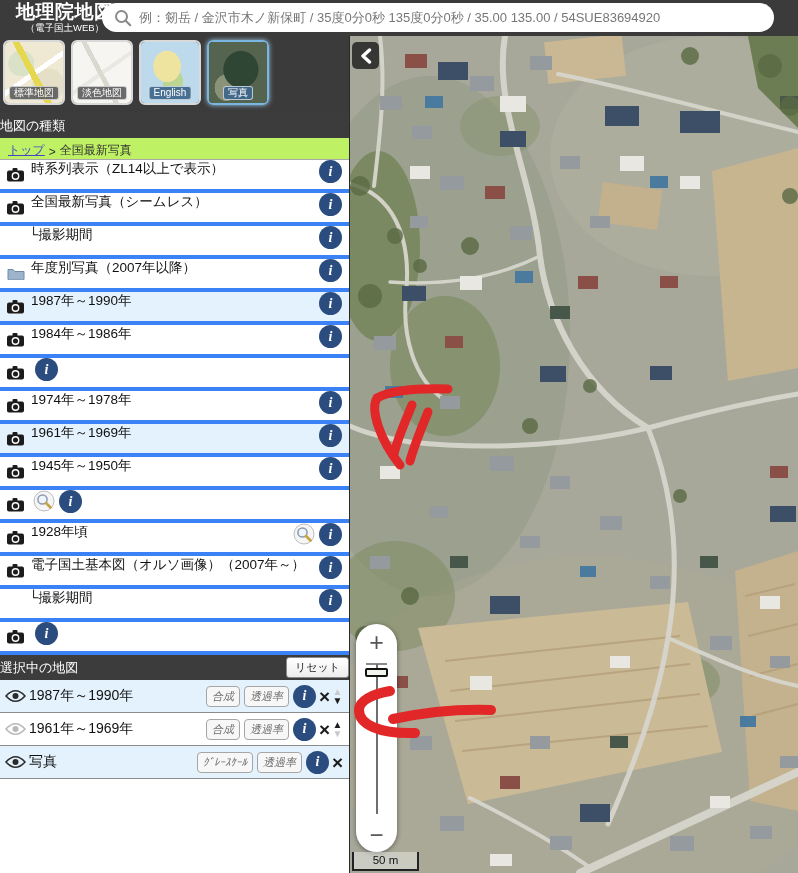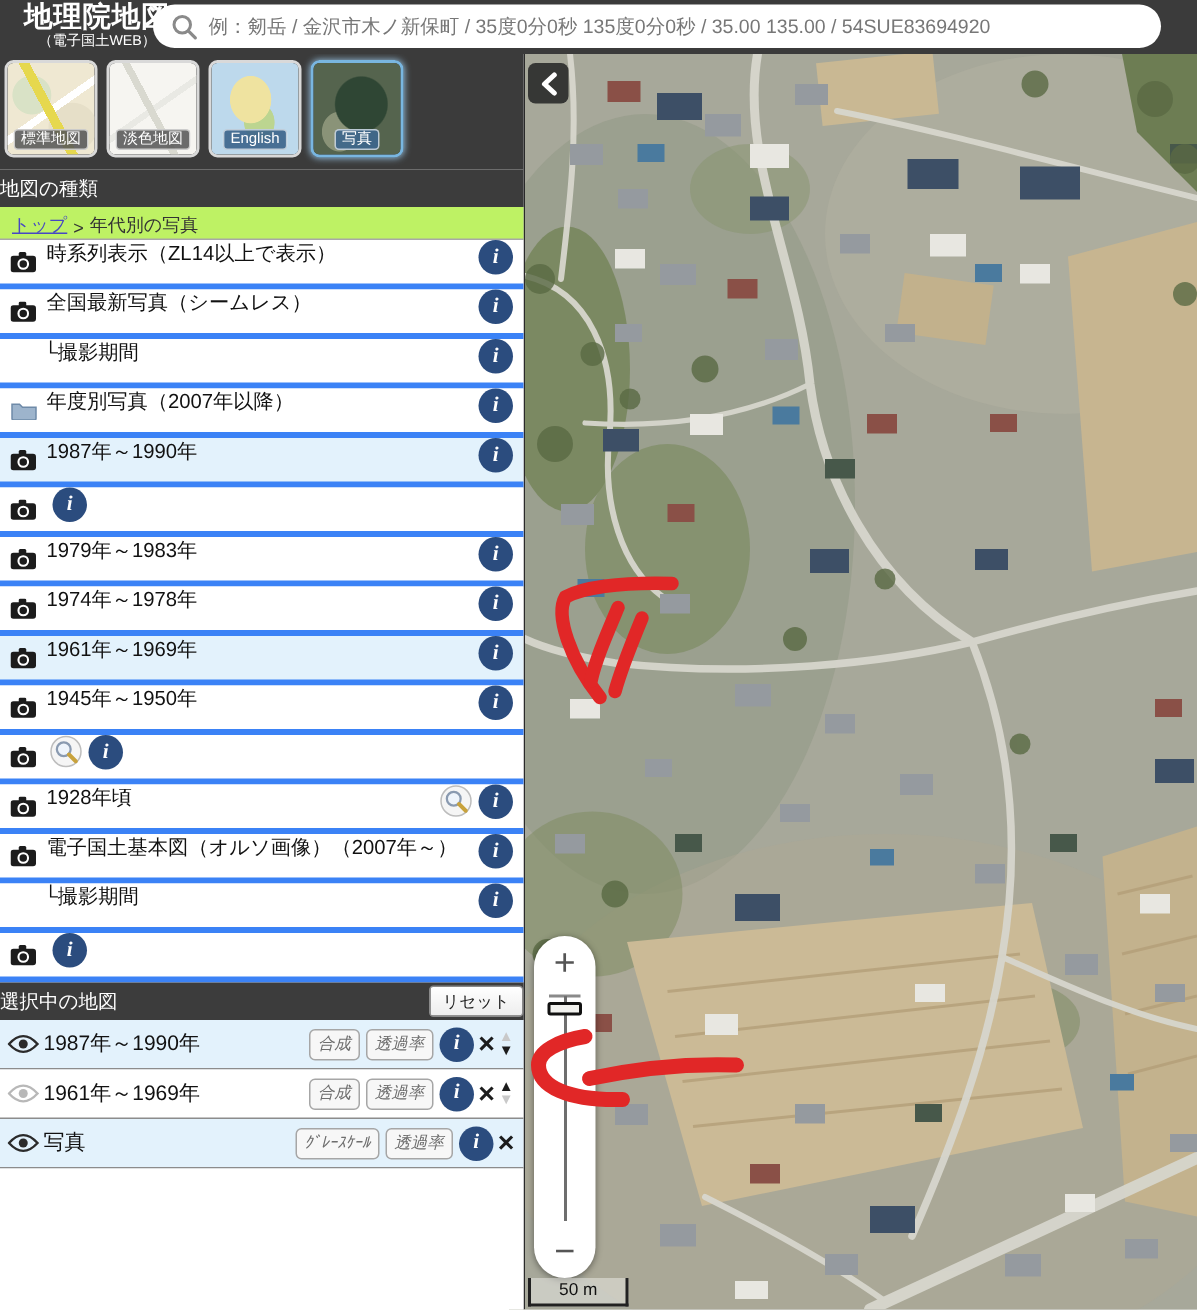--- a/index.html
+++ b/index.html
@@ -123,21 +123,21 @@
       </div>
   </div>
 
   <div class="section-bar">
     <span>地図の種類</span>
   </div>
 
   <div class="breadcrumb">
     <span class="crumb-link">トップ</span>
     <span>&gt;</span>
-    <span>年代別の写真</span>
+    <span>全国最新写真</span>
   </div>
 
   <div class="item-row">
     <span class="icon-slot">
         <svg width="17" height="14" viewBox="0 0 17 14">
           <rect x="0" y="2.5" width="17" height="11" rx="2" fill="#1c1c1c"></rect>
           <rect x="5.5" y="0" width="5" height="4" rx="1" fill="#1c1c1c"></rect>
           <circle cx="8.5" cy="8" r="3.2" fill="none" stroke="#fff" stroke-width="1.4"></circle>
         </svg>
       </span>
@@ -180,31 +180,31 @@
     <span class="info-btn">i</span>
   </div>
   <div class="item-row">
     <span class="icon-slot">
         <svg width="17" height="14" viewBox="0 0 17 14">
           <rect x="0" y="2.5" width="17" height="11" rx="2" fill="#1c1c1c"></rect>
           <rect x="5.5" y="0" width="5" height="4" rx="1" fill="#1c1c1c"></rect>
           <circle cx="8.5" cy="8" r="3.2" fill="none" stroke="#fff" stroke-width="1.4"></circle>
         </svg>
       </span>
-    <span class="info-btn">i</span>
-  </div>
-  <div class="item-row">
-    <span class="icon-slot">
-        <svg width="17" height="14" viewBox="0 0 17 14">
-          <rect x="0" y="2.5" width="17" height="11" rx="2" fill="#1c1c1c"></rect>
-          <rect x="5.5" y="0" width="5" height="4" rx="1" fill="#1c1c1c"></rect>
-          <circle cx="8.5" cy="8" r="3.2" fill="none" stroke="#fff" stroke-width="1.4"></circle>
-        </svg>
-      </span>
-    <span class="item-label">1979年～1983年</span>
+    <span class="item-label">1984年～1986年</span>
+    <span class="info-btn">i</span>
+  </div>
+  <div class="item-row">
+    <span class="icon-slot">
+        <svg width="17" height="14" viewBox="0 0 17 14">
+          <rect x="0" y="2.5" width="17" height="11" rx="2" fill="#1c1c1c"></rect>
+          <rect x="5.5" y="0" width="5" height="4" rx="1" fill="#1c1c1c"></rect>
+          <circle cx="8.5" cy="8" r="3.2" fill="none" stroke="#fff" stroke-width="1.4"></circle>
+        </svg>
+      </span>
     <span class="info-btn">i</span>
   </div>
   <div class="item-row">
     <span class="icon-slot">
         <svg width="17" height="14" viewBox="0 0 17 14">
           <rect x="0" y="2.5" width="17" height="11" rx="2" fill="#1c1c1c"></rect>
           <rect x="5.5" y="0" width="5" height="4" rx="1" fill="#1c1c1c"></rect>
           <circle cx="8.5" cy="8" r="3.2" fill="none" stroke="#fff" stroke-width="1.4"></circle>
         </svg>
       </span>

